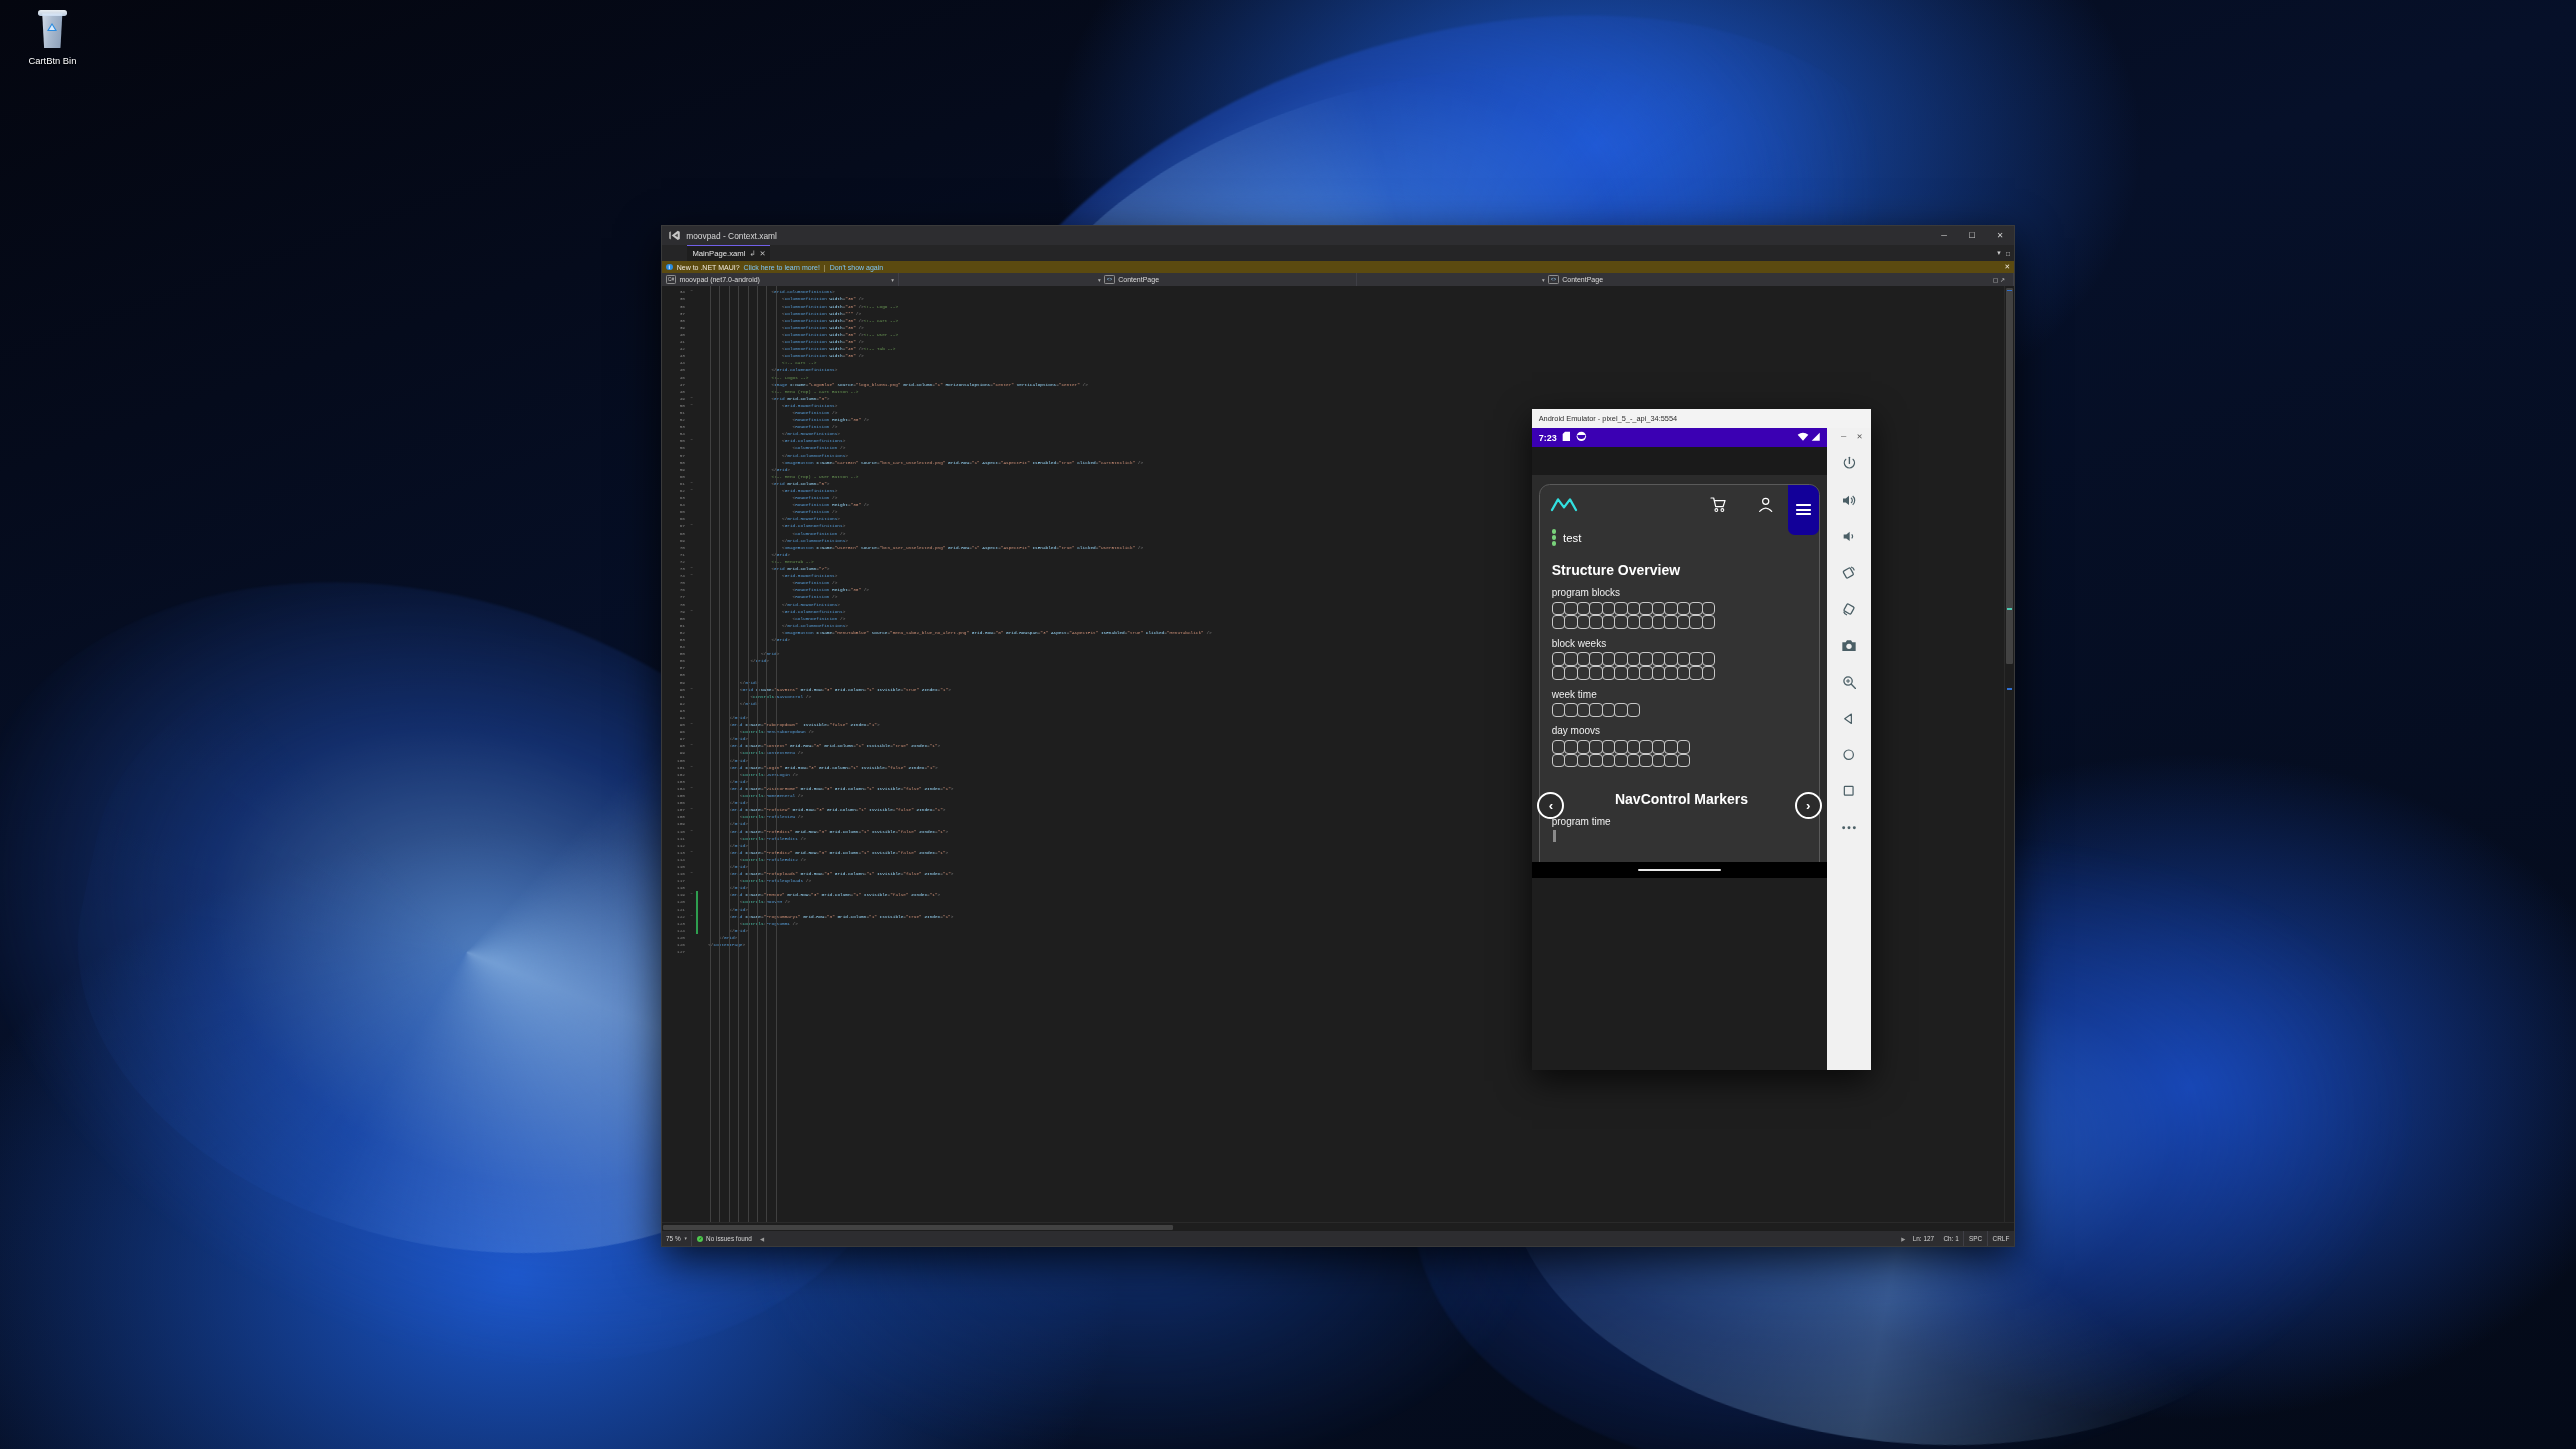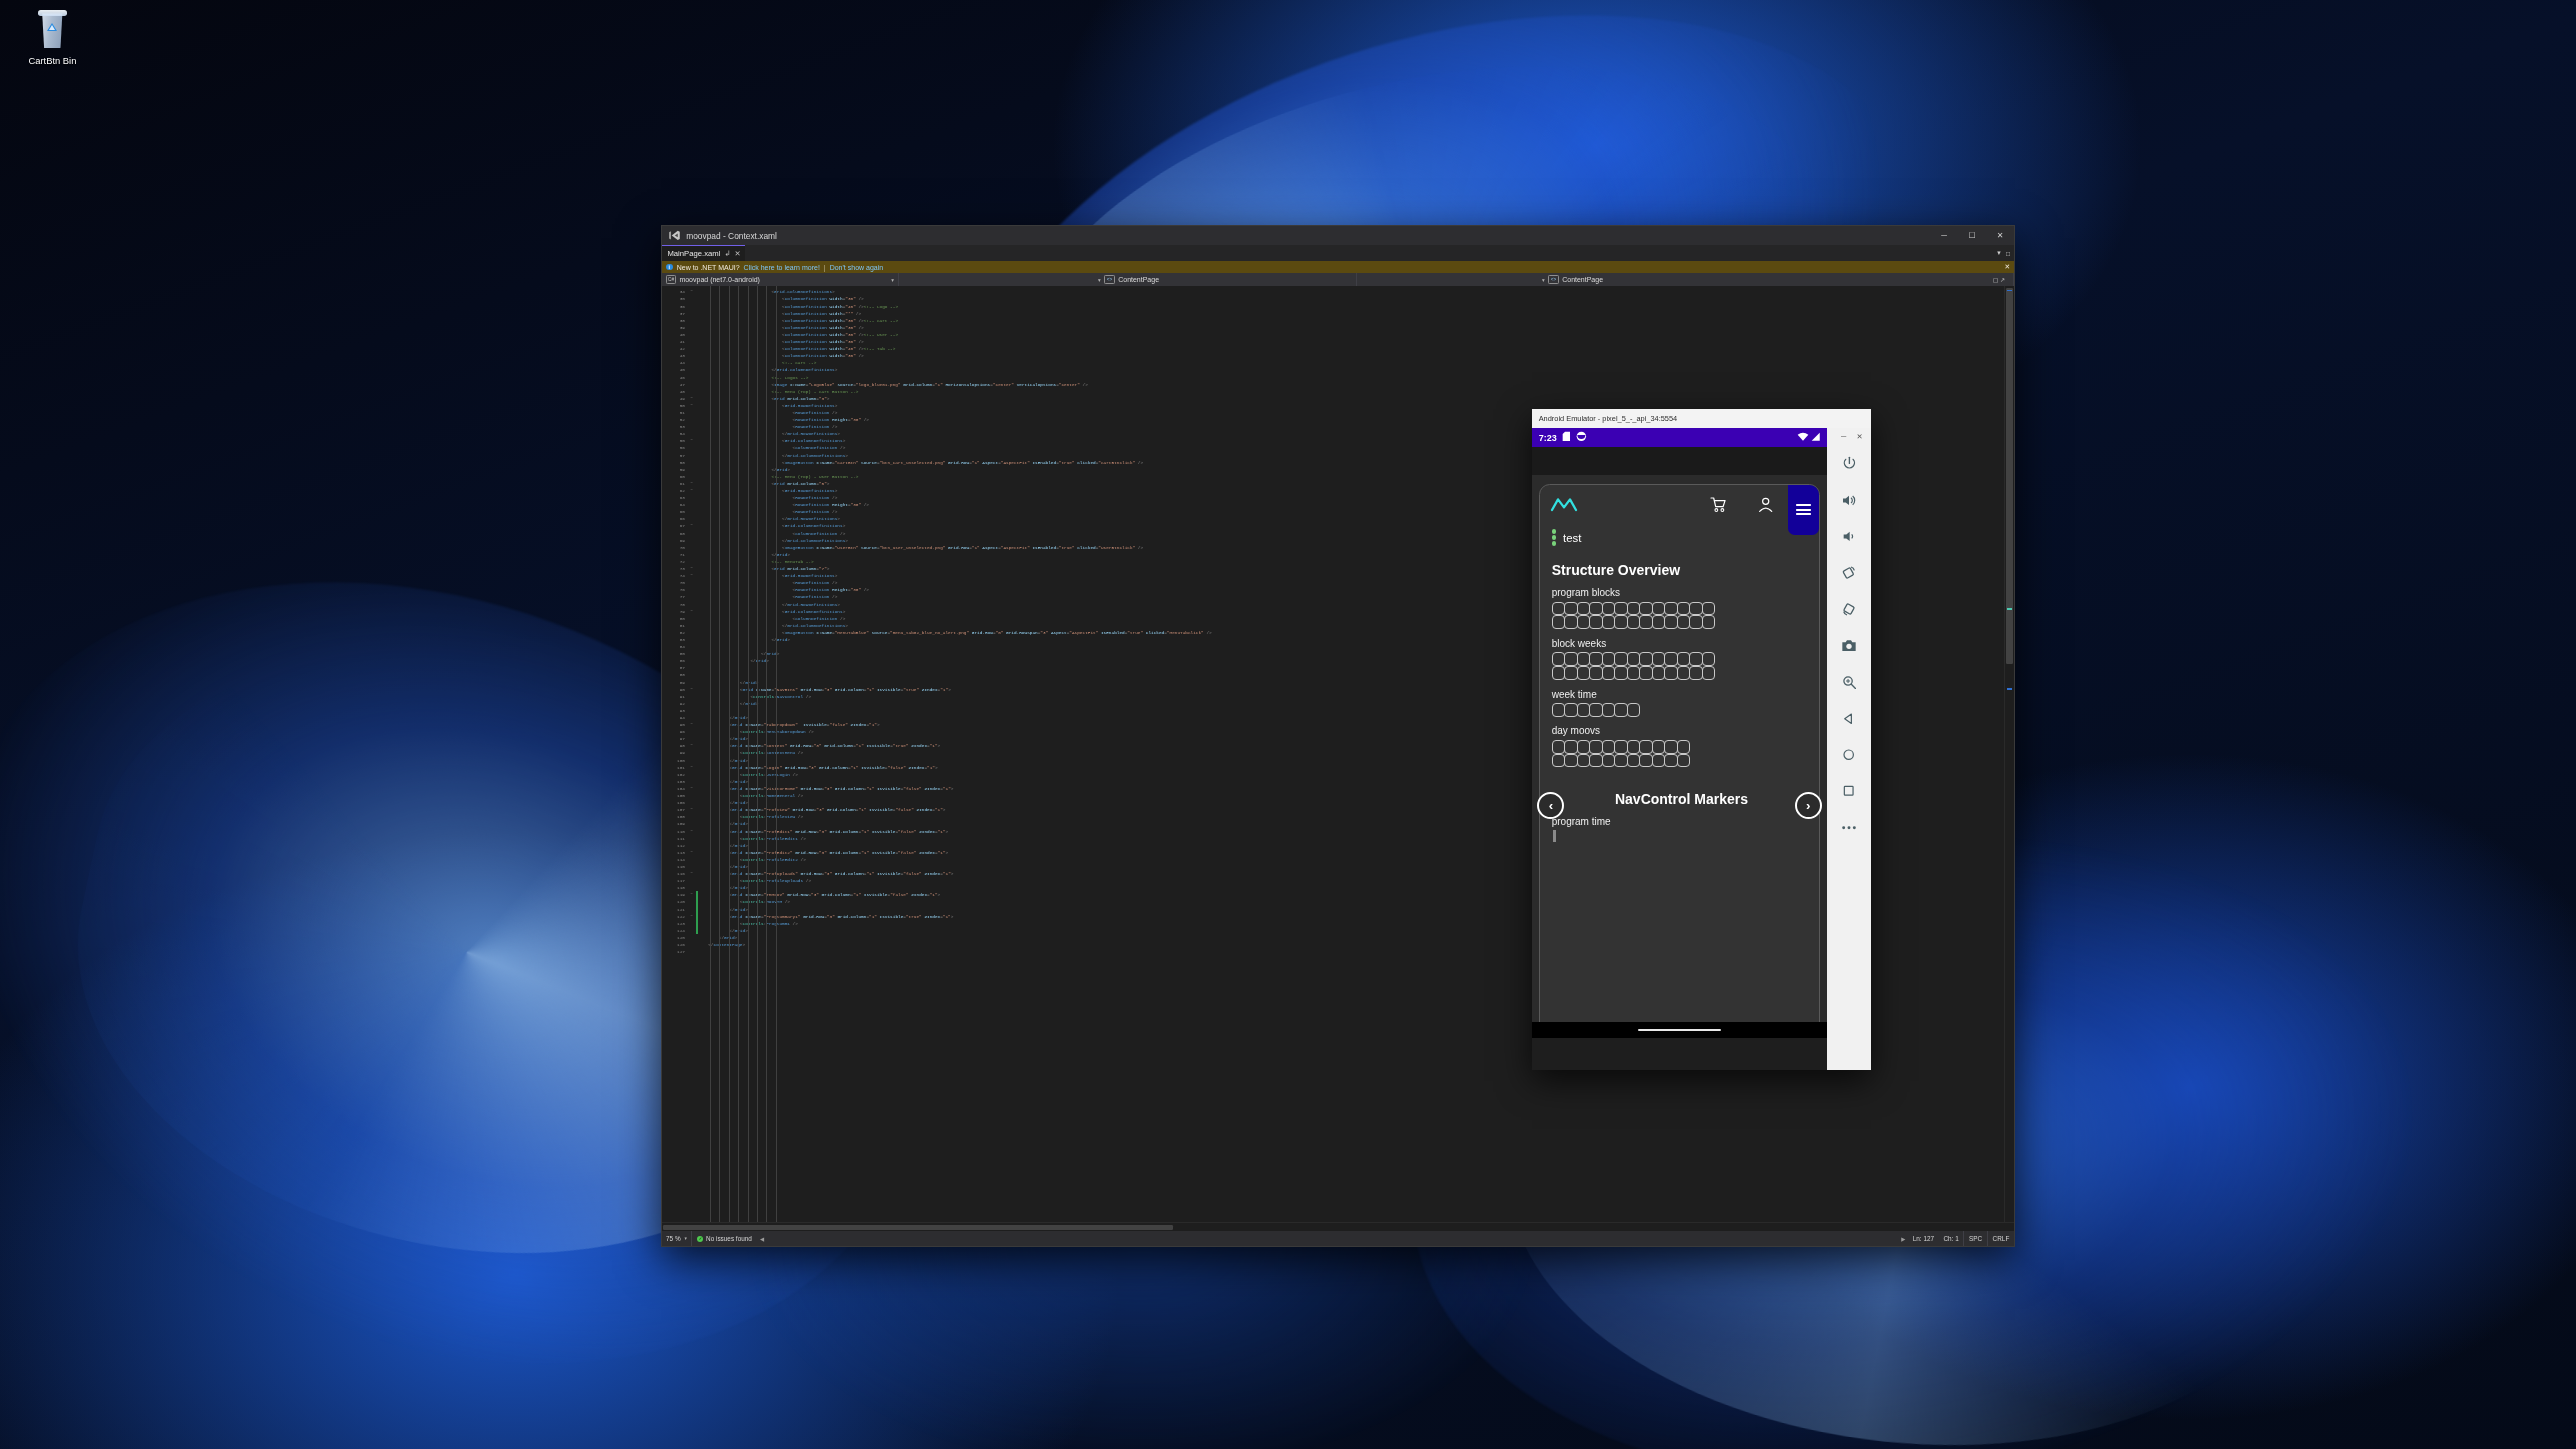--- a/index.html
+++ b/index.html
@@ -68,21 +68,21 @@
   }
   .vs-titlebar{height:19px;background:#2d2d30;display:flex;align-items:center;flex:0 0 auto;}
   .vs-logo{width:14.8px;height:14.8px;margin:0 4px 0 5.4px;position:relative;flex:0 0 auto;}
   .vs-logo svg{display:block;}
   .vs-title{color:#d8d8d8;font-size:8.4px;flex:1;}
   .vs-winbtns{display:flex;height:19px;}
   .vs-winbtn{width:28px;height:19px;display:flex;align-items:center;justify-content:center;color:#cfcfcf;font-size:8px;cursor:pointer;}
 
   .vs-tabstrip{height:16px;background:#252526;display:flex;align-items:stretch;flex:0 0 auto;position:relative;}
   .vs-tab{background:#1e1e1e;color:#e6e6e6;font-size:7.7px;display:flex;align-items:center;
-    padding:0 4px 0 5.4px;gap:4px;border-top:1.3px solid #7160e8;cursor:pointer;}
+    padding:0 4px 0 5.4px;gap:4px;border-top:1.3px solid #7160e8;cursor:pointer;margin-left:25px;}
   .vs-tab .pin,.vs-tab .x{color:#bdbdbd;font-size:7.4px;cursor:pointer;}
   .vs-tabstrip-right{margin-left:auto;display:flex;align-items:center;gap:5.4px;padding-right:4px;color:#cfcfcf;font-size:6.7px;}
 
   .vs-infobar{height:12px;background:#5b4a10;display:flex;align-items:center;gap:4px;padding:0 4px;font-size:7px;color:#efeade;flex:0 0 auto;}
   .info-dot{width:6.7px;height:6.7px;border-radius:50%;background:#2b8de0;color:#fff;font-size:5.4px;display:flex;align-items:center;justify-content:center;font-weight:bold;}
   .info-link{color:#7fc6f7;cursor:pointer;}
   .info-sep{color:#b9ae8d;}
   .infobar-x{margin-left:auto;color:#efeade;cursor:pointer;font-size:6.7px;}
 
   .vs-navbar{height:13.4px;background:#333337;display:flex;align-items:stretch;flex:0 0 auto;font-size:7px;color:#dcdcdc;}
@@ -133,21 +133,21 @@
   .st-arrow{color:#9a9a9a;font-size:5.4px;padding:0 2.7px;cursor:pointer;}
   .st-right{margin-left:auto;display:flex;align-items:center;height:100%;}
   .st-cell{padding:0 4.7px;height:100%;display:flex;align-items:center;}
   .st-cell.bordered{border-left:0.7px solid #3f3f46;}
 
   
   #emulator{position:absolute;left:1532px;top:409px;width:339px;height:661px;
     box-shadow:0 10.7px 32px rgba(0,0,0,.7);}
   .emu-title{height:19px;background:#f3f3f3;color:#2b2b2b;font-size:7.4px;
     display:flex;align-items:center;padding-left:6.7px;}
-  .emu-screen{position:relative;width:295px;height:610px;background:#1a1a1a;overflow:hidden;}
+  .emu-screen{position:relative;width:295px;height:450px;background:#1a1a1a;overflow:hidden;}
   .emu-statusbar{height:19px;background:#3b00b3;display:flex;align-items:center;padding:0 6.7px;color:#fff;font-size:8.7px;gap:5.4px;}
   .sb-time{font-weight:bold;font-size:9px;}
   .sb-right{margin-left:auto;display:flex;align-items:center;gap:2px;}
   .emu-body{position:relative;height:623px;background:#2b2b2b;padding:9.4px 6.7px 0;box-sizing:border-box;margin-top:28px;}
   .app-card{position:relative;background:#333333;border:0.7px solid #5a5a5a;border-radius:10.7px;
     height:577px;padding:0 8px;box-sizing:border-box;overflow:hidden;}
   .app-topbar{display:flex;align-items:center;height:38px;padding:0 2.7px;position:relative;}
   .logo-m{width:28px;height:20px;}
   .app-icons{margin-left:auto;display:flex;align-items:center;gap:31px;padding-right:34px;}
   .icon-cart,.icon-user{width:17.4px;height:17.4px;cursor:pointer;}

